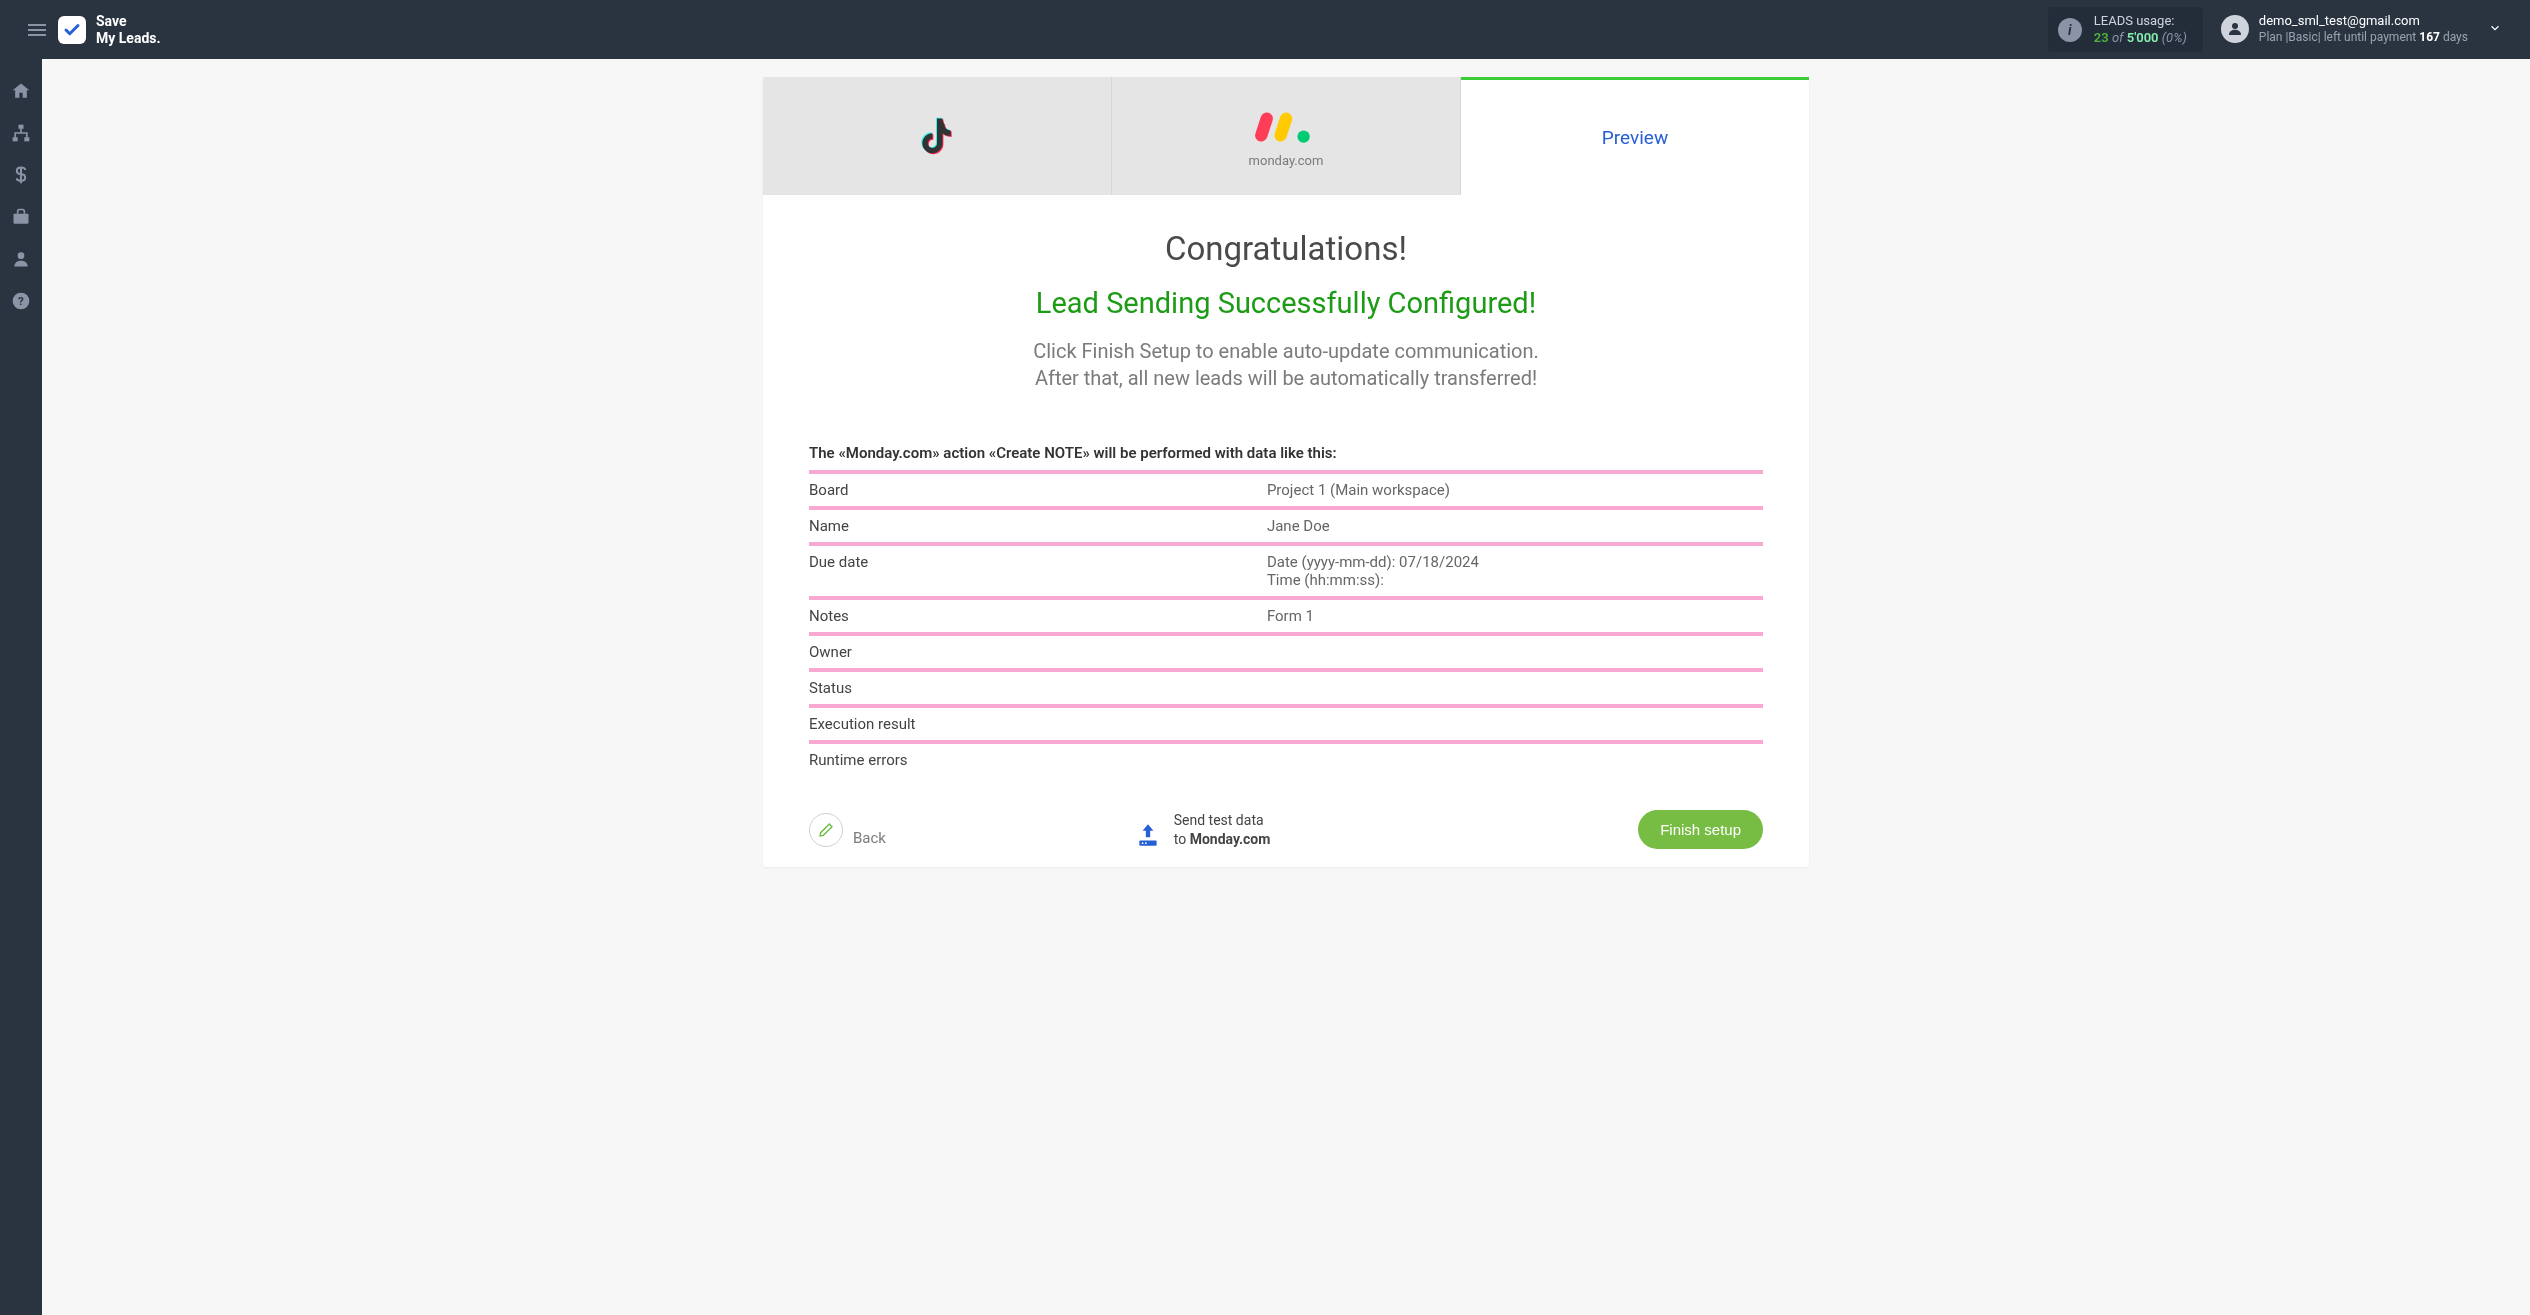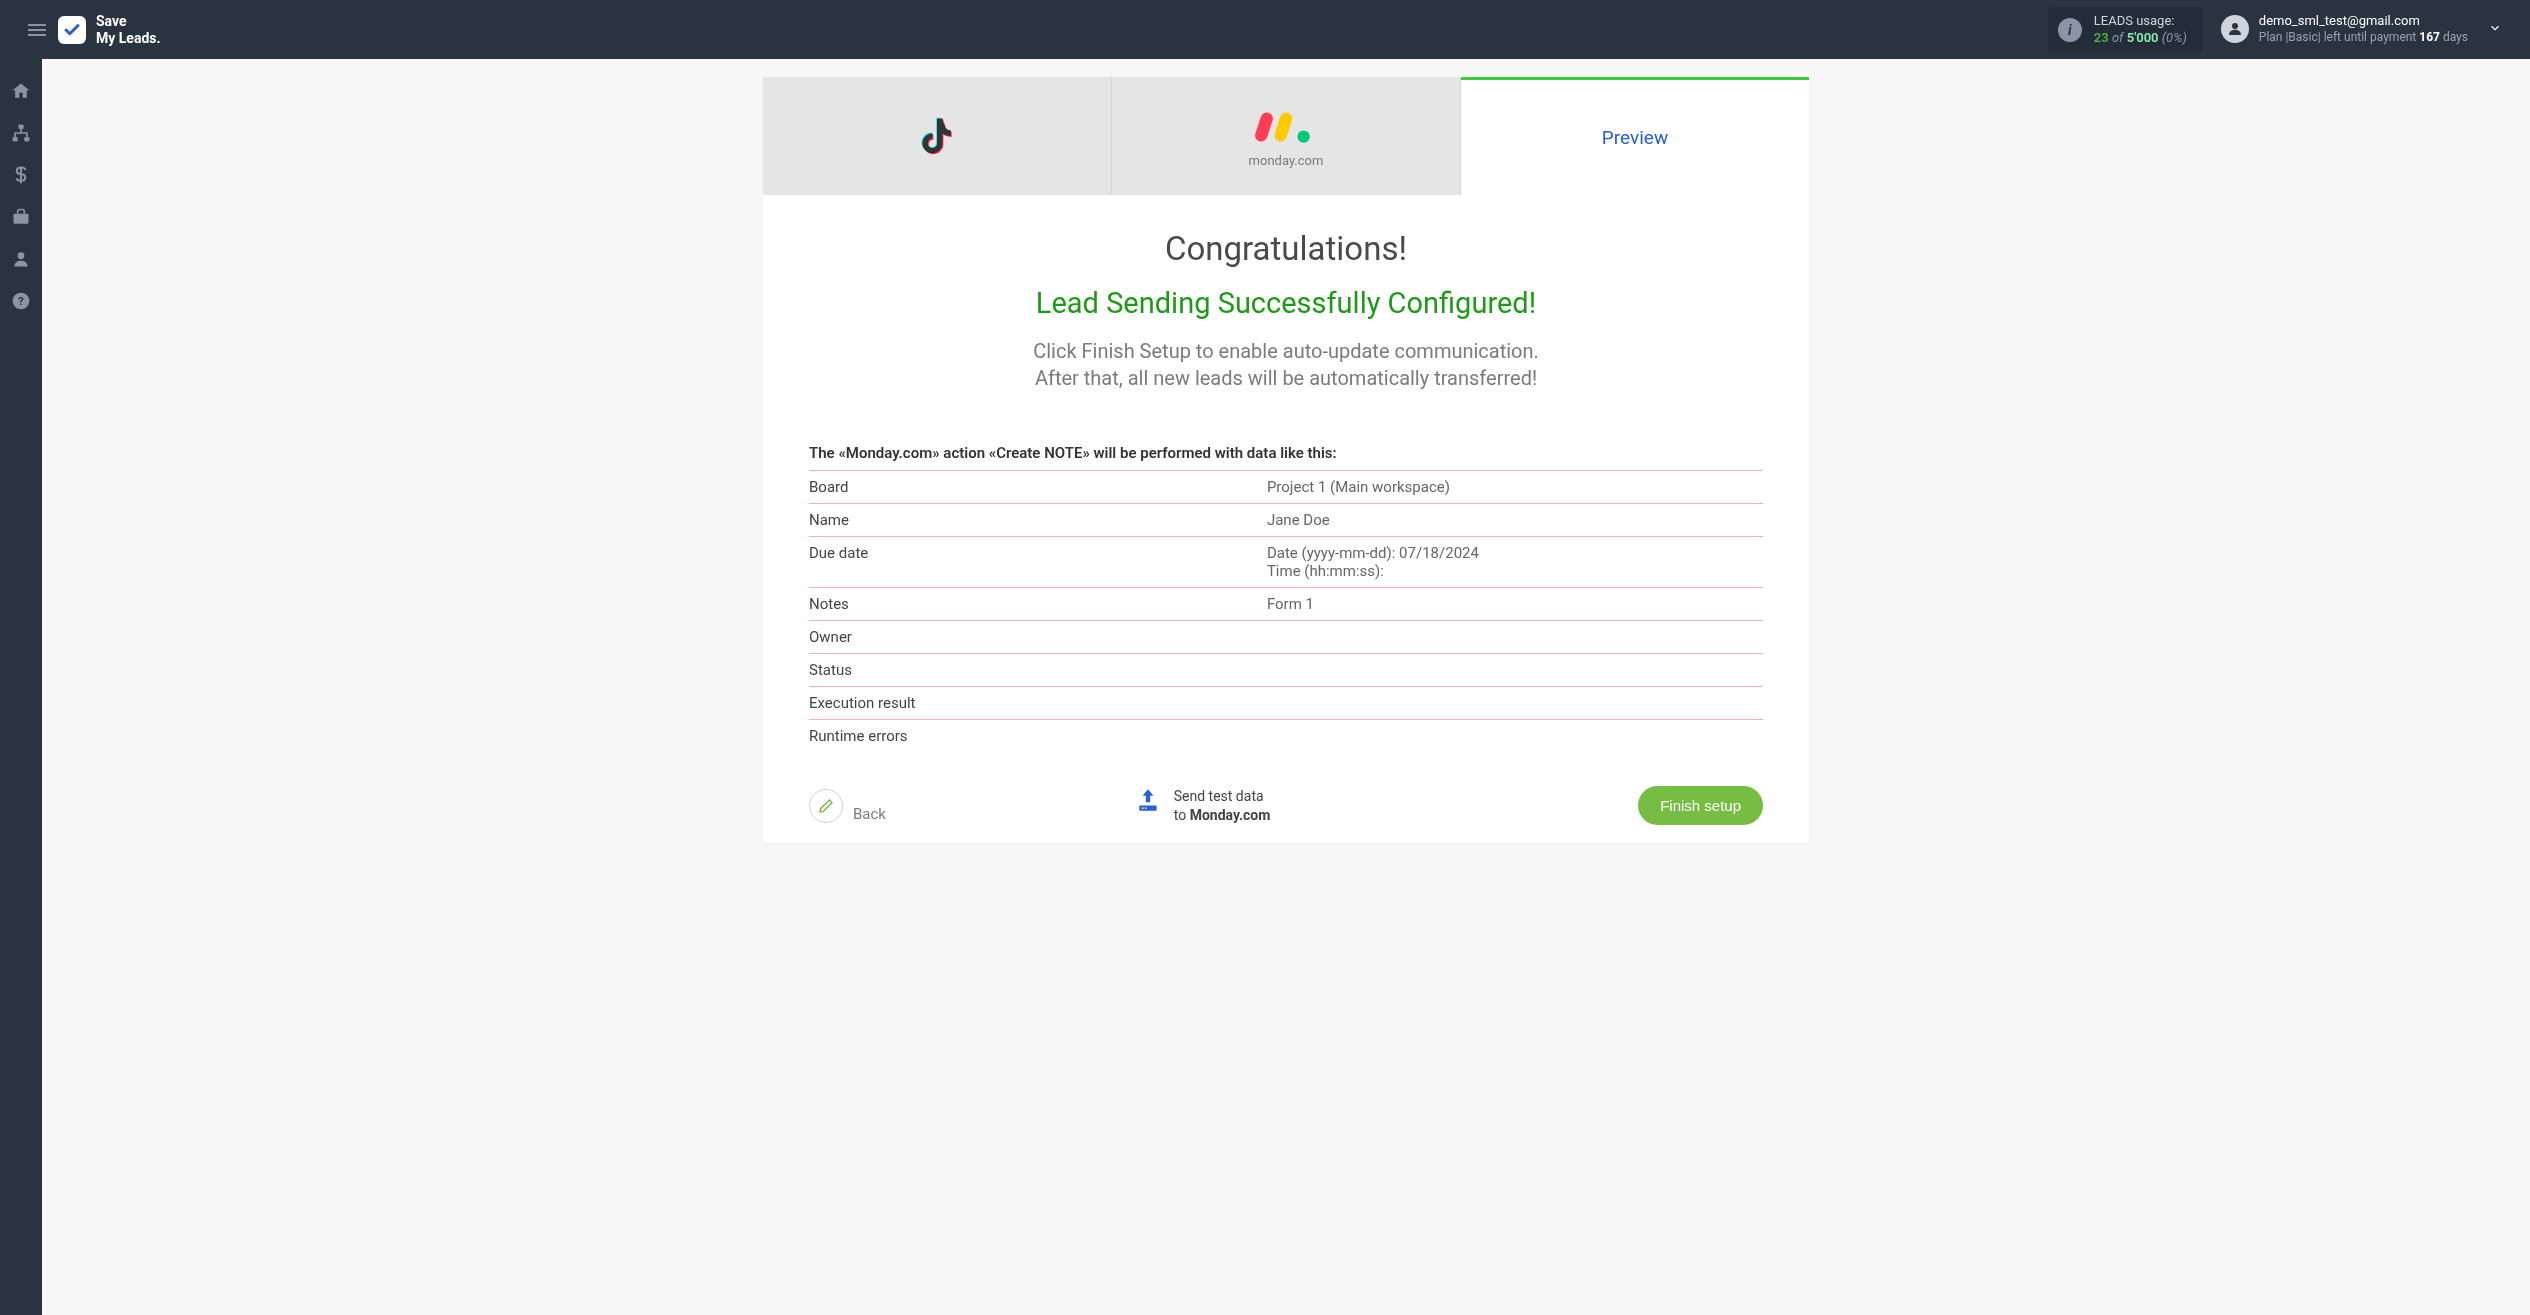--- a/index.html
+++ b/index.html
@@ -44,31 +44,31 @@
     .monday-icon { width: 72px; height: 44px; display: block; margin: 0 auto; }
     .monday-label { font-size: 13px; color: #7b7b7b; margin-top: 4px; }
     
     .congrats { text-align: center; padding: 34px 40px 20px 40px; }
     .congrats h1 { font-size: 33px; color: #4a4a4a; font-weight: 400; margin-bottom: 18px; }
     .congrats h2 { font-size: 29px; color: #1e9b16; font-weight: 400; margin-bottom: 18px; }
     .congrats p { font-size: 20px; color: #7b7b7b; line-height: 1.35; }
     
     .action-desc { padding: 0 46px; margin-top: 32px; font-size: 15px; font-weight: 600; color: #333; margin-bottom: 8px; }
     .data-table { width: calc(100% - 92px); margin: 0 46px; border-collapse: collapse; }
-    .data-table tr { border-top: 1px solid #f9a8d4; }
+    .data-table tr { border-top: 4px solid #f9a8d4; }
     .data-table td { padding: 7px 0; font-size: 15px; color: #444; vertical-align: top; }
     .data-table td:first-child { width: 48%; }
     .data-table td:last-child { color: #666; }
     
     .footer-row { display: flex; align-items: center; padding: 34px 46px 18px 46px; }
     .btn-back { display: flex; align-items: flex-end; gap: 10px; cursor: pointer; }
     .pencil-circle { width: 34px; height: 34px; border: 1px solid #d0d0d0; border-radius: 50%; display: flex; align-items: center; justify-content: center; color: #6bbd45; }
     .btn-back span { color: #7b7b7b; font-size: 15px; }
     .footer-spacer { flex: 1; }
-    .send-test { display: flex; align-items: flex-start; gap: 12px; cursor: pointer; margin-right: auto; margin-left: -120px; }
+    .send-test { display: flex; align-items: flex-end; gap: 12px; cursor: pointer; margin-right: auto; margin-left: -120px; }
     .upload-icon { color: #2760d6; width: 28px; height: 26px; }
     .send-text { font-size: 14px; color: #444; line-height: 1.3; }
     .send-text b { font-weight: 700; }
     .btn-finish { background: #77bd44; color: #fff; border: none; border-radius: 20px; padding: 11px 22px; font-size: 15px; cursor: pointer; }
   </style>
 </head>
 <body>
 
 <div class="topbar">
   <div class="hamburger">

